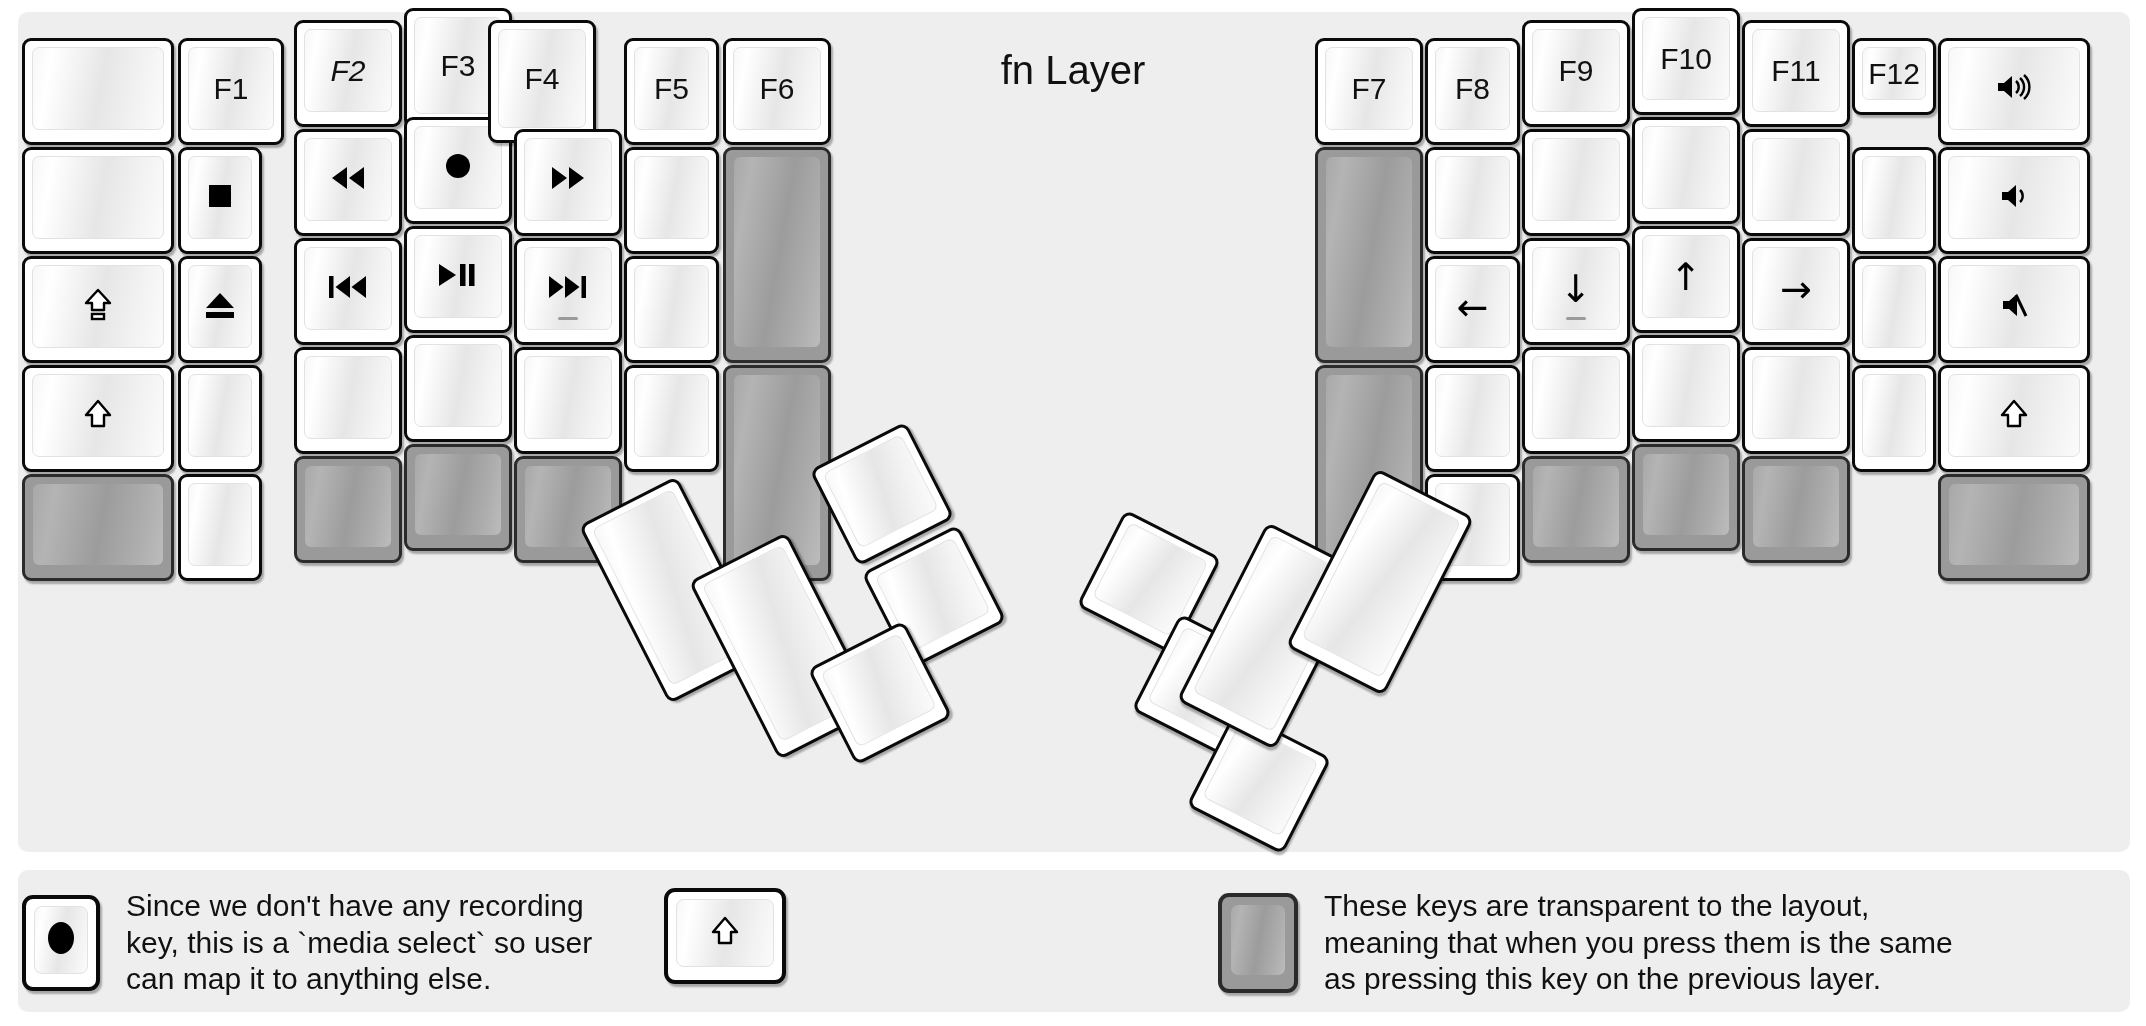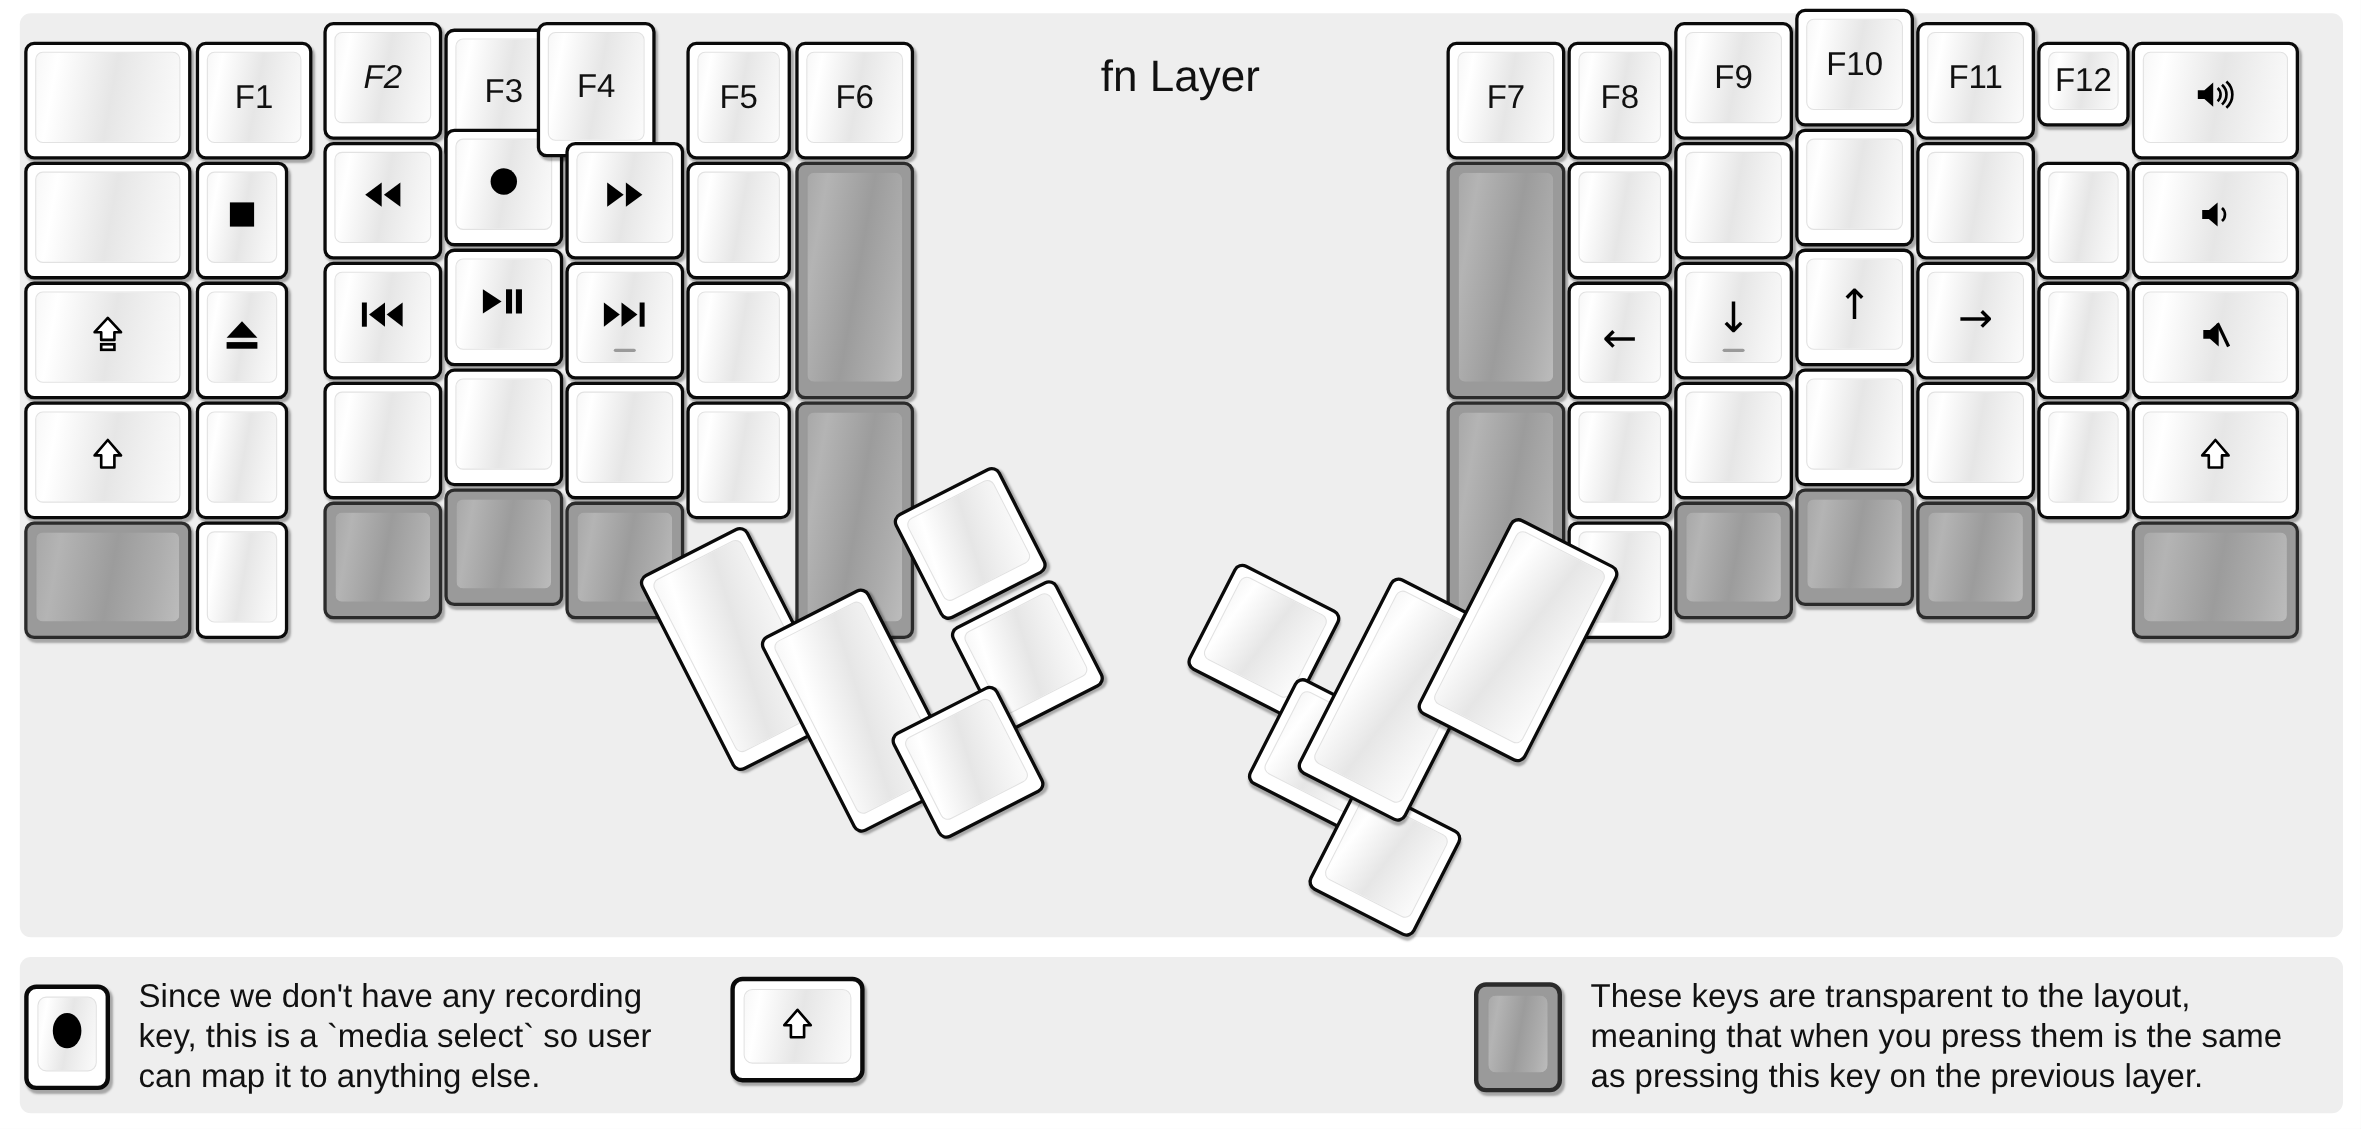--- a/index.html
+++ b/index.html
@@ -212,21 +212,21 @@
       <div class="key" style="left: 294px; top: 347px; width: 108px; height: 107px;">
         <div class="cap">
           <span></span>
         </div>
       </div>
       <div class="key trans" style="left: 294px; top: 456px; width: 108px; height: 107px;">
         <div class="cap">
           <span></span>
         </div>
       </div>
-      <div class="key" style="left: 404px; top: 8px; width: 108px; height: 121px; margin-top: 18px;">
+      <div class="key" style="left: 404px; top: 8px; width: 108px; height: 121px;">
         <div class="cap">
           <span class="legend-txt">F3</span>
         </div>
       </div>
       <div class="key" style="left: 404px; top: 117px; width: 108px; height: 107px;">
         <div class="cap">
           <span><svg width="30" height="30" viewBox="0 0 30 30">
               <circle cx="15" cy="15" r="12" fill="#000"></circle>
             </svg></span>
         </div>
@@ -562,21 +562,21 @@
       </div>
       <div class="legend-item" style="left: 664px; top: 888px;">
         <div class="legend-key" style="width: 122px; height: 96px;">
           <div class="cap">
             <span><svg width="30" height="32" viewBox="0 0 30 32">
                 <path d="M15 3 L27 17 L21 17 L21 28 L9 28 L9 17 L3 17 Z" fill="#fff" stroke="#000" stroke-width="2.4" stroke-linejoin="round"></path>
               </svg></span>
           </div>
         </div>
       </div>
-      <div class="legend-item" style="left: 1340px; top: 888px;">
+      <div class="legend-item" style="left: 1218px; top: 888px;">
         <div class="legend-key trans" style="width: 80px; height: 100px;">
           <div class="cap">
             <span></span>
           </div>
         </div>
         <div class="legend-text">These keys are transparent to the layout,
 meaning that when you press them is the same
 as pressing this key on the previous layer.</div>
       </div>
     </div>

